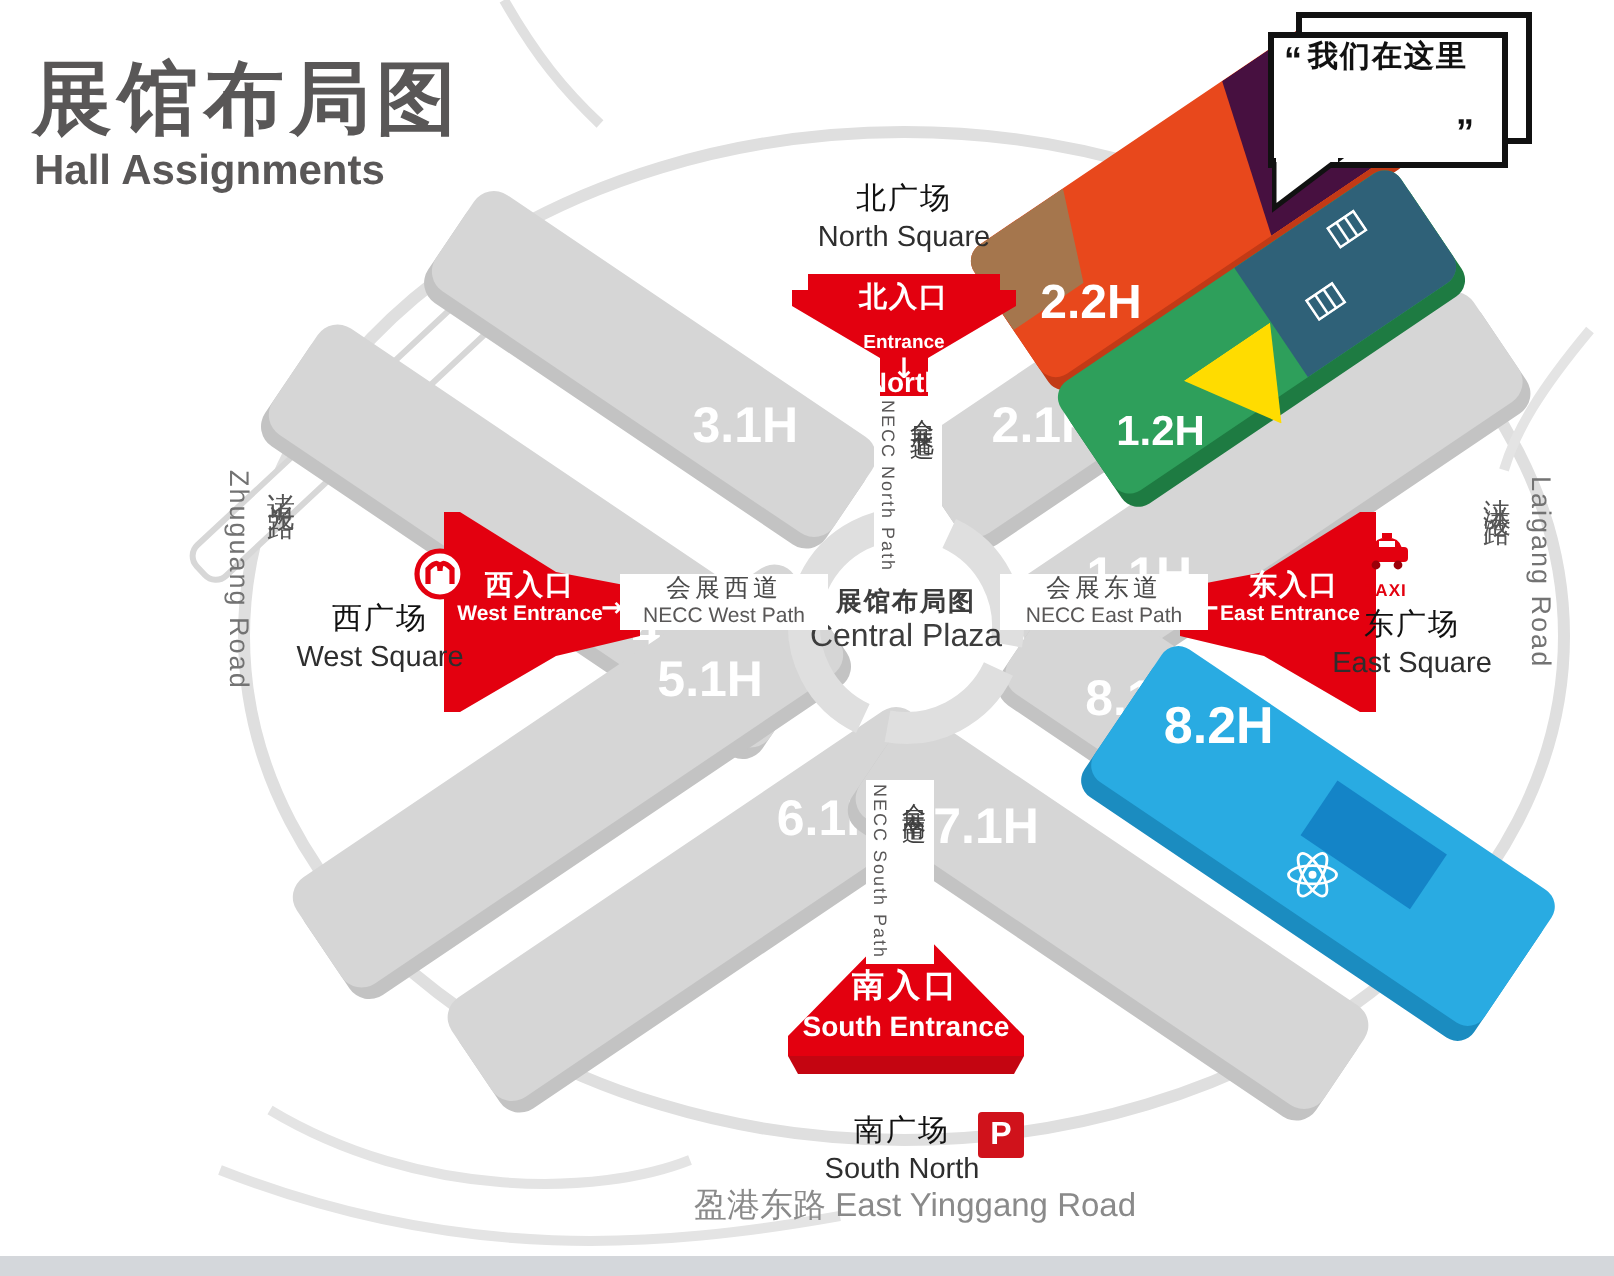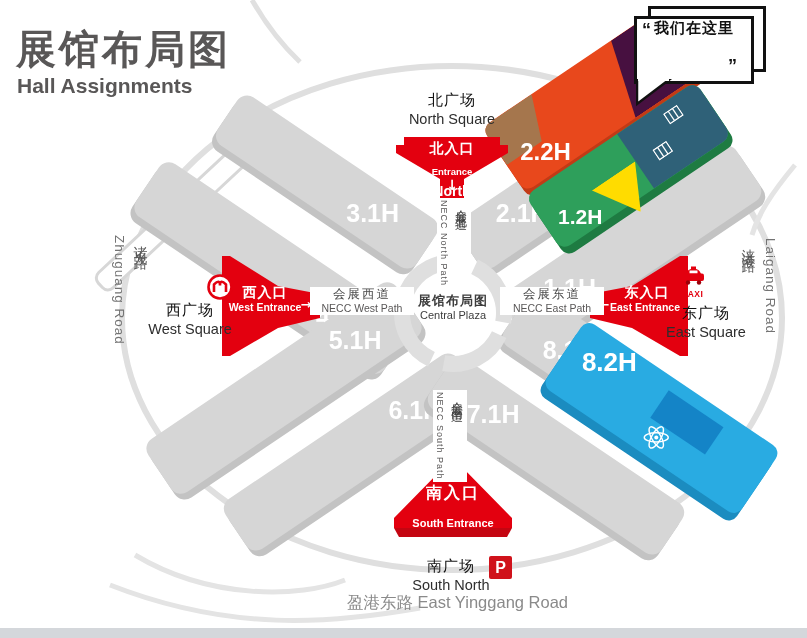--- a/index.html
+++ b/index.html
@@ -75,21 +75,21 @@
   #path-north{left:437px;top:198px;}
   #path-south{left:433px;top:390px;}
   .hpath{position:absolute;width:104px;text-align:center;line-height:1.2;background:#fff;z-index:5;}
   .hpath .zh{font-size:12.5px;color:#4a4a4a;letter-spacing:2px;}
   .hpath .en{font-size:10.5px;color:#595757;}
   #path-west{left:310px;top:287px;}
   #path-east{left:500px;top:287px;}
   #ring{left:388px;top:248px;z-index:2;}
   #plaza-label{left:402px;top:293px;width:102px;text-align:center;line-height:1.25;z-index:5;}
   #plaza-label .zh{font-size:13px;font-weight:bold;color:#3d3d3d;letter-spacing:1px;}
-  #plaza-label .en{font-size:11px;color:#3d3d3d;}
+  #plaza-label .en{font-size:16px;color:#3d3d3d;}
 
   
   .sq{position:absolute;text-align:center;line-height:1.3;z-index:6;}
   .sq .zh{font-size:15px;color:#111;letter-spacing:1px;}
   .sq .en{font-size:14.5px;color:#2e2e2e;}
   #songze{left:330px;top:62px;width:250px;text-align:center;font-size:17px;color:#8A8A8A;z-index:6;}
   #yinggang{left:335px;top:592px;width:245px;text-align:center;font-size:16.5px;color:#8A8A8A;z-index:6;}
   #sq-north{left:392px;top:90px;width:120px;}
   #sq-west{left:126px;top:300px;width:128px;}
   #sq-east{left:648px;top:303px;width:116px;}
@@ -230,21 +230,21 @@
     <span class="arrow" style="left:4px;top:41px;width:20px;font-size:13px;">←</span>
   </div>
 
   <div id="ent-south" class="ent">
     <svg width="130" height="86" viewBox="0 0 130 86">
       <polygon points="57,0 73,0 73,14 124,66 124,76 6,76 6,66 57,14" fill="#E3000F"></polygon>
       <polygon points="6,76 124,76 119,85 11,85" fill="#C40511"></polygon>
     </svg>
     <span class="arrow" style="left:0;top:16px;width:100%;font-size:14px;">↑</span>
     <span style="left:0;top:31px;width:100%;font-size:16px;letter-spacing:2px;">南入口</span>
-    <span style="left:0;top:65px;width:100%;font-size:11px;">South Entrance</span>
+    <span style="left:0;top:53px;width:100%;font-size:14px;">South Entrance</span>
   </div>
 
   <div id="path-north" class="vpath">
     <span class="vtext en">NECC North Path</span>
     <span class="vtext zh">会展北道</span>
   </div>
   <div id="path-south" class="vpath">
     <span class="vtext en">NECC South Path</span>
     <span class="vtext zh">会展南道</span>
   </div>

